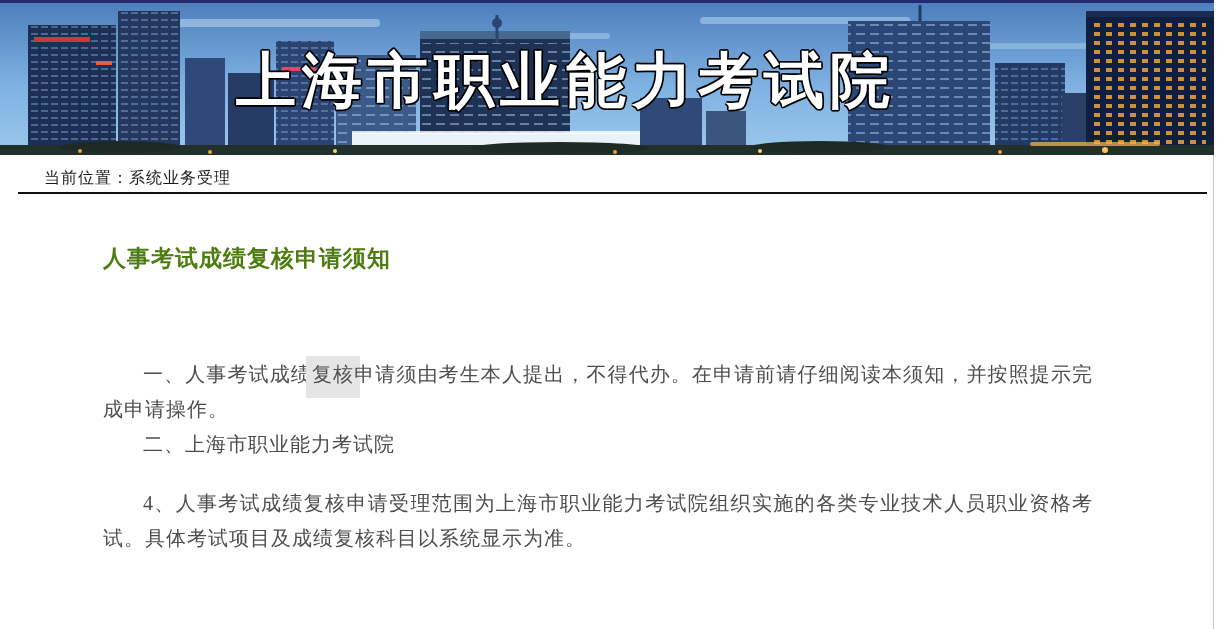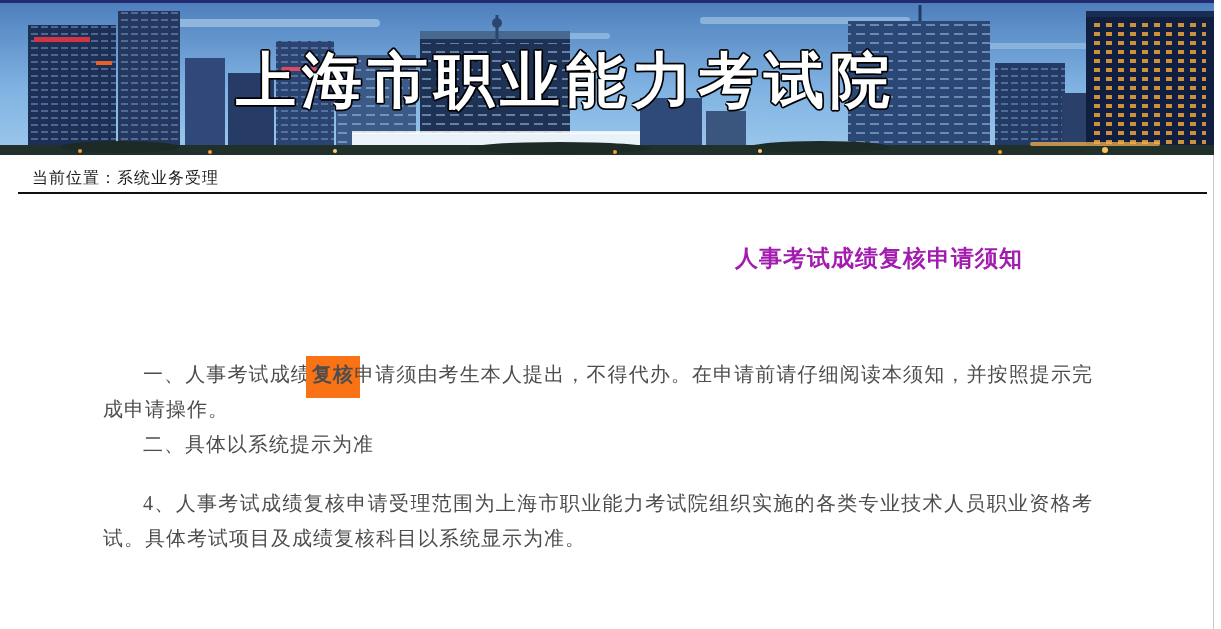--- a/index.html
+++ b/index.html
@@ -12,44 +12,44 @@
     position:absolute;top:0;left:0;width:1214px;height:155px;
     border-top:3px solid #232a70;box-sizing:border-box;background:#6aa0d6;
   }
   .banner svg{display:block;width:100%;height:152px;}
   .banner-title-text{
     font-family:"Liberation Serif","DejaVu Serif",serif;
     font-weight:bold;
   }
   
   .crumb-wrap{
-    padding:15px 0 0 32px;
+    padding:15px 0 0 44px;
     font-family:"Liberation Sans","DejaVu Sans",sans-serif;
     font-size:16px;color:#1a1a1a;letter-spacing:1px;line-height:16px;
   }
   .crumb-divider{
     margin:6px 14px 0 18px;height:0;
     border-top:2px solid #111111;
   }
   
   .notice-title{
     margin:50px 0 0 103px;width:990px;padding-right:70px;box-sizing:border-box;
-    text-align:right;font-family:"Liberation Sans","DejaVu Sans",sans-serif;
-    font-size:23px;font-weight:bold;color:#a21caf;letter-spacing:1px;line-height:28px;
+    text-align:left;font-family:"Liberation Sans","DejaVu Sans",sans-serif;
+    font-size:23px;font-weight:bold;color:#4d7c0f;letter-spacing:1px;line-height:28px;
   }
   .content{
     margin:85px 128px 0 103px;width:990px;box-sizing:border-box;
     font-size:20px;letter-spacing:1px;line-height:35px;color:#4d4d4d;
     text-align:justify;
   }
   .content p{margin:0;text-indent:2em;}
   .content p.spaced{margin-top:24px;}
   .hl{
-    background:#f97316;
-    padding:7px 6px 13px 6px;margin:8px -6px;font-weight:bold;
+    background:#e5e5e5;
+    padding:7px 6px 13px 6px;margin:8px -6px;
   }
   
   .right-edge{
     position:absolute;top:155px;bottom:0;left:1213px;width:1px;
     background:#c9c9c9;
   }
 </style>
 </head>
 <body>
 
@@ -135,19 +135,19 @@
 <div class="crumb-wrap">
   <span>当前位置：</span><span>系统业务受理</span>
 </div>
 <div class="crumb-divider"></div>
 
 <h1 class="notice-title">人事考试成绩复核申请须知</h1>
 
 <div class="content">
   <p><span>一、人事考试成绩</span><span class="hl">复核</span><span>申请须由考生本人提出，不得代办。在申请前请仔细阅读本须知，并按照提示完成申请操作。</span></p>
 
-  <p>二、具体以系统提示为准</p>
+  <p>二、上海市职业能力考试院</p>
 
   <p class="spaced">4、人事考试成绩复核申请受理范围为上海市职业能力考试院组织实施的各类专业技术人员职业资格考试。具体考试项目及成绩复核科目以系统显示为准。</p>
 
 </div>
 
 <div class="right-edge"></div>
 
 </body></html>

